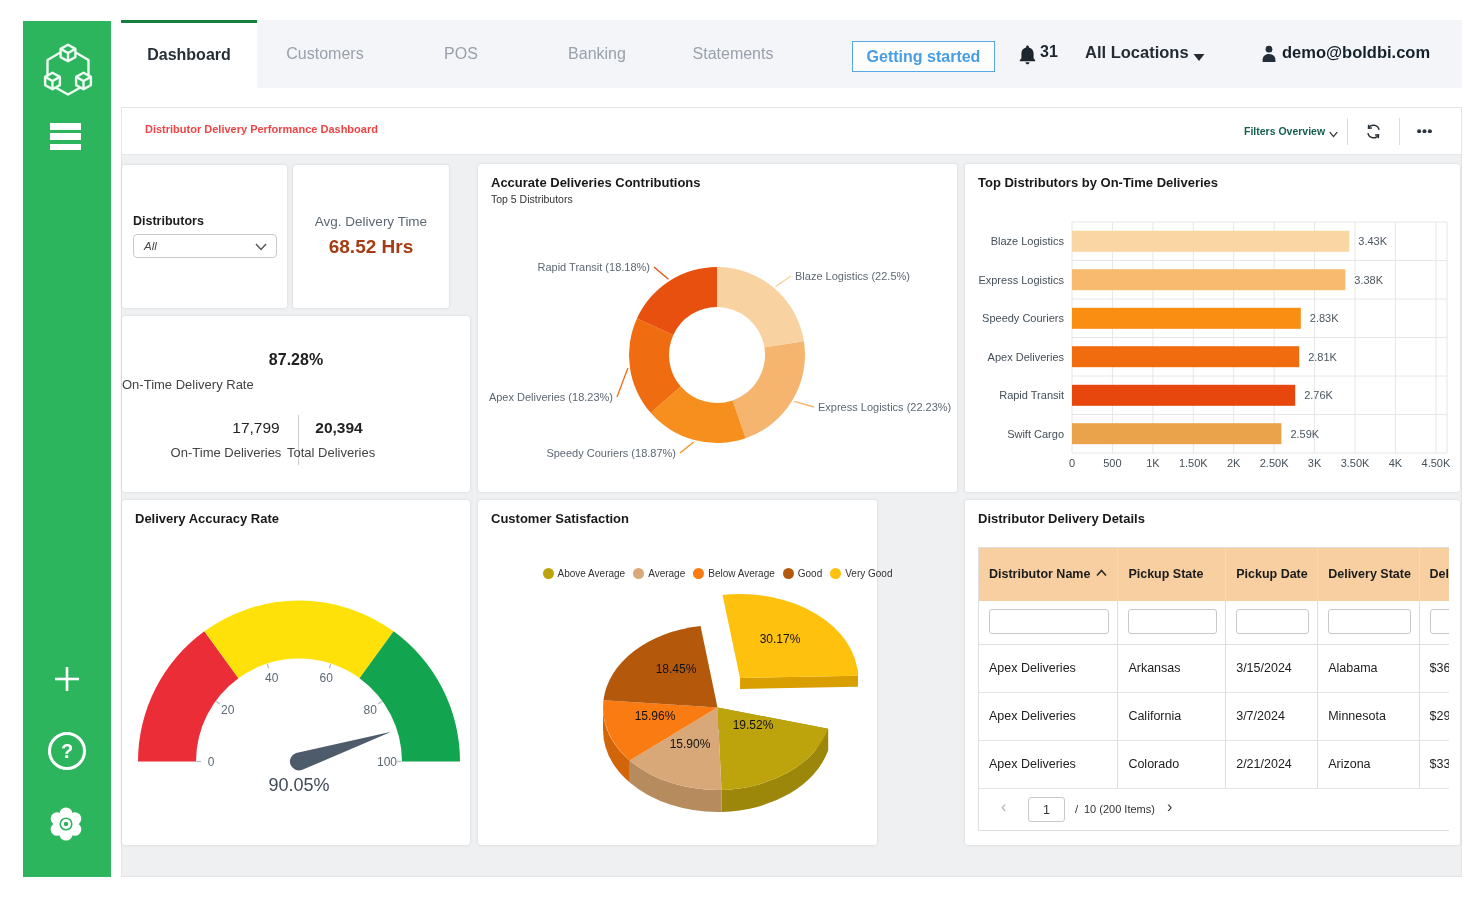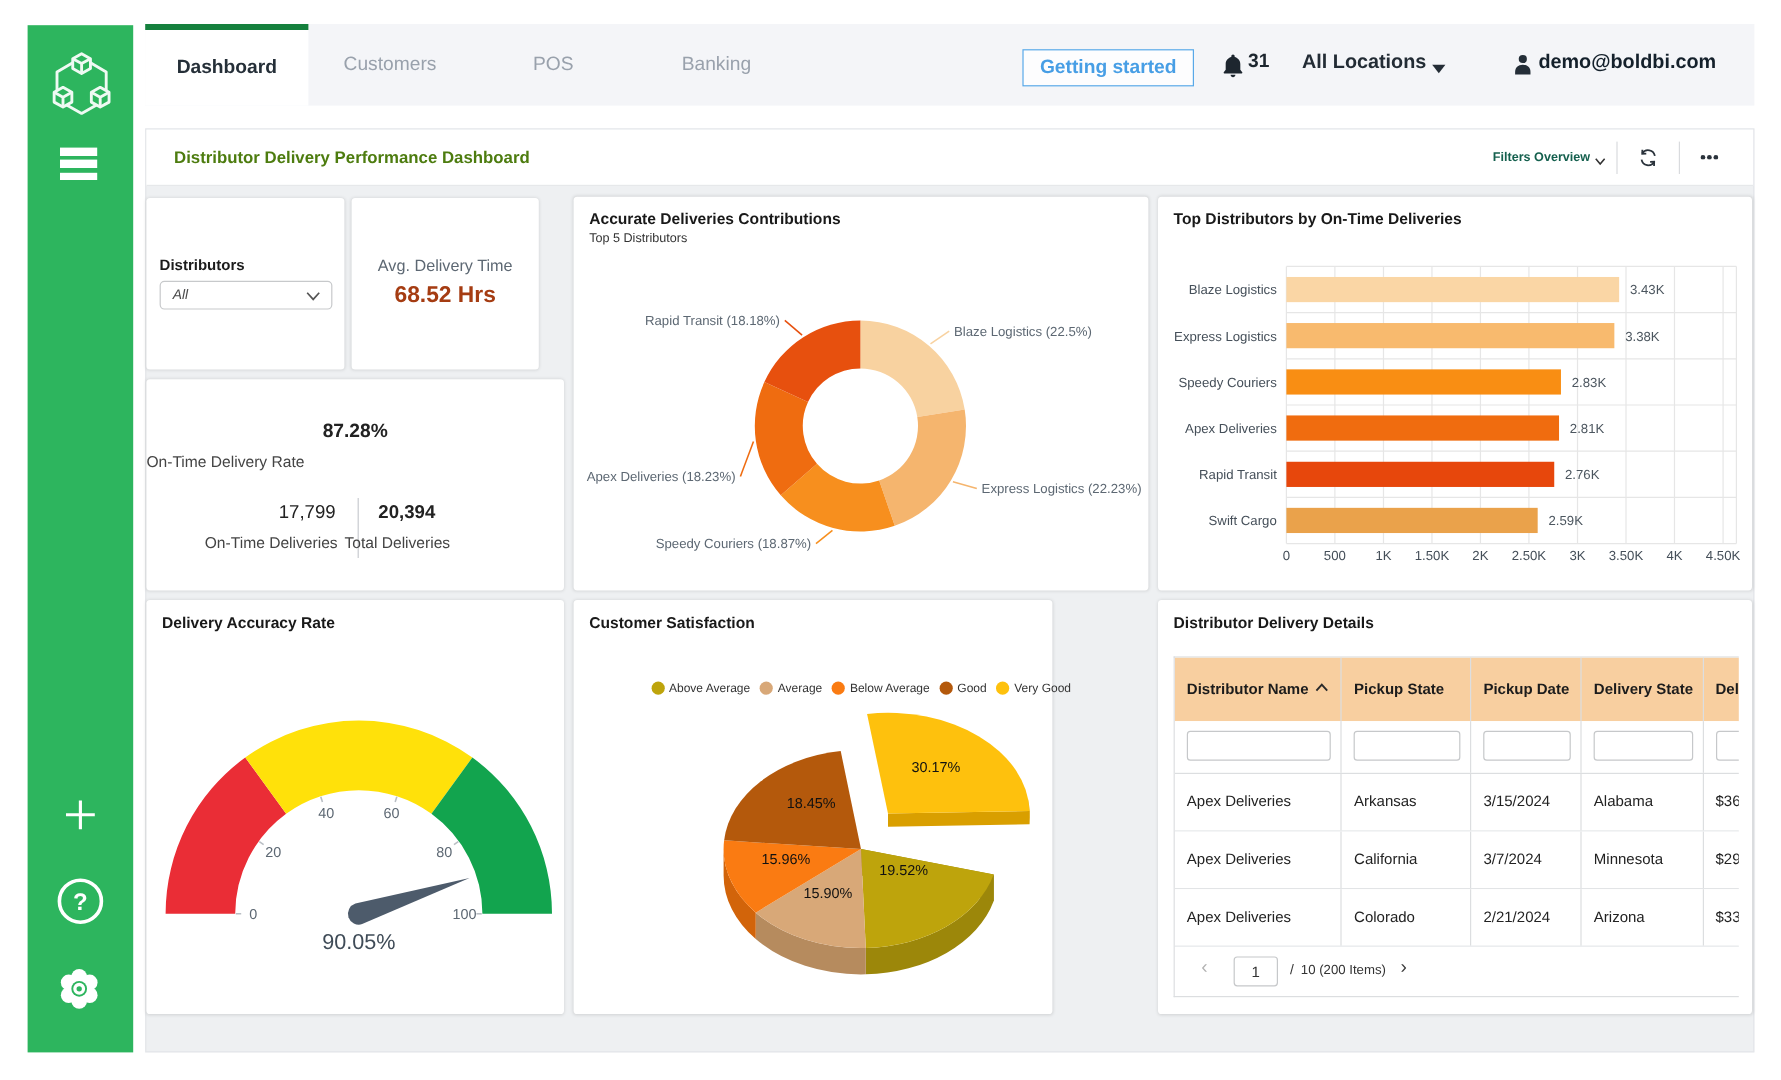--- a/index.html
+++ b/index.html
@@ -2,25 +2,25 @@
 <html><head><meta charset="utf-8">
 <style>
 * { margin:0; padding:0; box-sizing:border-box; }
 svg { display:block; }
 html,body { width:1484px; height:900px; background:#fff; font-family:"Liberation Sans",sans-serif; overflow:hidden; }
 .abs { position:absolute; }
 .page { position:relative; width:1484px; height:900px; background:#fff; }
 .sidebar { position:absolute; left:23px; top:21px; width:88px; height:856px; background:#2db55e; }
 .nav { position:absolute; left:121px; top:20px; width:1341px; height:68px; background:#f4f5f8; }
 .tab { position:absolute; top:0; height:68px; line-height:68px; font-size:16px; color:#99a1ac; text-align:center; }
-.tab.active { background:#fff; color:#252f38; font-weight:700; border-top:5px solid #15803d; line-height:64px; }
+.tab.active { background:#fff; color:#252f38; font-weight:700; border-top:3px solid #15803d; line-height:64px; }
 .gsbtn { position:absolute; left:731px; top:21px; width:143px; height:31px; border:1px solid #58a8e8; color:#479ee5; font-weight:700; font-size:16px; text-align:center; line-height:29px; background:#fdfdfe; }
 .dash { position:absolute; left:121px; top:107px; width:1341px; height:770px; background:#eef0f2; border:1px solid #e3e5e9; }
 .titlebar { position:absolute; left:0; top:0; width:1339px; height:47px; background:#fff; border-bottom:1px solid #e6e8ea; }
-.dtitle { position:absolute; left:23px; top:15px; font-size:14px; font-weight:700; color:#4d7c0f; }
+.dtitle { position:absolute; left:23px; top:15px; font-size:11px; font-weight:700; color:#ef4444; }
 .card { position:absolute; background:#fff; border-radius:3px; box-shadow:0 0 3px rgba(0,0,0,0.13); }
 .ctitle { position:absolute; left:13px; top:11px; font-size:13px; font-weight:700; color:#191919; }
 .dlab, .cat, .val, .axlab { font-family:"Liberation Sans",sans-serif; }
 .dlab { font-size:11px; fill:#5d6873; }
 .cat { font-size:11px; fill:#454f59; }
 .val { font-size:11px; fill:#4c565f; }
 .axlab { font-size:11px; fill:#454f59; }
 .gtick { font-size:12px; fill:#5d6873; font-family:"Liberation Sans",sans-serif; }
 .gval { font-size:18px; fill:#3f4b57; font-family:"Liberation Sans",sans-serif; }
 .plab { font-size:12px; fill:#111; font-family:"Liberation Sans",sans-serif; }
@@ -84,20 +84,21 @@
           <circle cx="18" cy="18" r="3.4" fill="none" stroke="#fff" stroke-width="2.6"></circle>
         </svg>
       </div>
   </div>
 
   <div class="nav">
     <div class="tab active" style="left:0px;width:136px">Dashboard</div>
     <div class="tab" style="left:136px;width:136px">Customers</div>
     <div class="tab" style="left:272px;width:136px">POS</div>
     <div class="tab" style="left:408px;width:136px">Banking</div>
+    <div class="tab" style="left:544px;width:136px">Statements</div>
     <div class="gsbtn">Getting started</div>
     <div class="abs" style="left:898px;top:25px">
         <svg width="17" height="20" viewBox="0 0 17 20" fill="#1d262f">
           <path d="M8.5 0.5 C9.3 0.5 9.9 1.1 9.9 1.9 L9.9 2.4 C12.6 3 14.6 5.4 14.6 8.3 L14.6 13.2 L16.2 15.2 C16.5 15.6 16.2 16.2 15.7 16.2 L1.3 16.2 C0.8 16.2 0.5 15.6 0.8 15.2 L2.4 13.2 L2.4 8.3 C2.4 5.4 4.4 3 7.1 2.4 L7.1 1.9 C7.1 1.1 7.7 0.5 8.5 0.5 Z"></path>
           <path d="M6.5 17.2 L10.5 17.2 C10.5 18.4 9.6 19.3 8.5 19.3 C7.4 19.3 6.5 18.4 6.5 17.2 Z"></path>
         </svg>
       </div>
     <div class="abs" style="left:919px;top:23px;font-size:16px;font-weight:700;color:#1d262f">31</div>
     <div class="abs" style="left:964px;top:23px;font-size:16.5px;font-weight:700;color:#232c35">All Locations</div>
     <div class="abs" style="left:1072px;top:33px">

